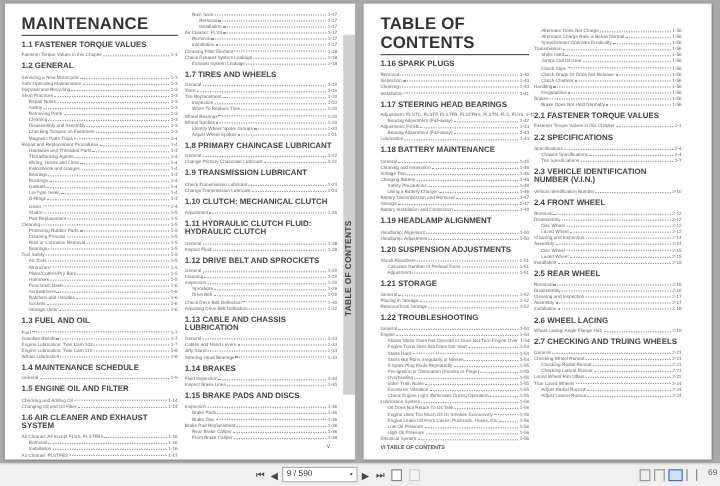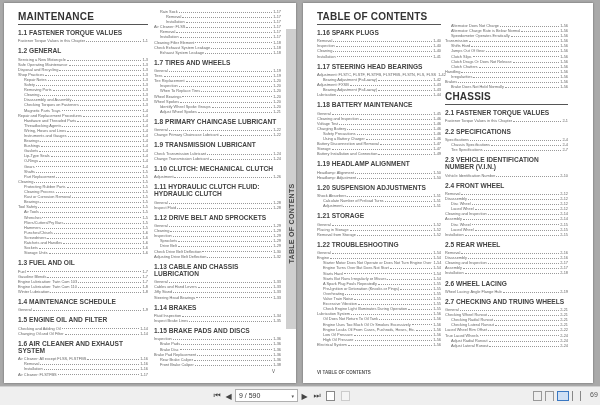--- a/index.html
+++ b/index.html
@@ -2,21 +2,21 @@
 <html><head>
 <meta charset="utf-8">
 <style>
   html,body{margin:0;padding:0;}
   body{width:600px;height:405px;background:#b8b8b8;font-family:"Liberation Sans",sans-serif;overflow:hidden;position:relative;}
   .viewer{position:absolute;left:0;top:0;width:600px;height:386px;background:#a9a9a9;}
   .page{position:absolute;top:3px;height:380px;background:#fff;box-shadow:0 0 2px rgba(0,0,0,.4);overflow:hidden;}
   .page.left{left:4px;width:292px;}
   .page.right{left:303px;width:290px;}
   .col{position:absolute;top:6px;}
-  .h-major{font-weight:bold;font-size:10px;color:#333;letter-spacing:.2px;padding-bottom:2px;border-bottom:1px solid #555;margin:2px 0 4px 0;}
+  .h-major{font-weight:bold;font-size:14px;color:#333;letter-spacing:.2px;padding-bottom:2px;border-bottom:1px solid #555;margin:2px 0 4px 0;}
   .h-sec{font-weight:bold;font-size:6.6px;color:#444;margin:4px 0 2px 0;line-height:1.1;}
   .entry{display:flex;font-size:3.9px;color:#666;line-height:5.1px;white-space:nowrap;}
   .entry .t{flex:0 0 auto;}
   .entry .d{flex:1 1 auto;border-bottom:.5px dotted #999;margin:0 1px 1.2px 1px;}
   .entry .p{flex:0 0 auto;}
   .entry.l1{padding-left:6px;}
   .entry.l2{padding-left:12px;}
   .side-tab{position:absolute;left:282px;top:26px;width:10px;height:300px;background:#cfcfcf;}
   .side-tab-label{position:absolute;left:282px;top:150px;width:10px;height:140px;display:flex;align-items:center;justify-content:center;}
   .side-tab-label span{transform:rotate(-90deg);white-space:nowrap;font-weight:bold;font-size:7px;color:#444;letter-spacing:.3px;}
@@ -835,21 +835,20 @@
         <div class="entry">
           <span class="t">Brakes</span>
           <span class="d"></span>
           <span class="p">1-56</span>
         </div>
         <div class="entry l1">
           <span class="t">Brake Does Not Hold Normally</span>
           <span class="d"></span>
           <span class="p">1-56</span>
         </div>
-        <div class="h-major">CHASSIS</div>
         <div class="h-sec">2.1 FASTENER TORQUE VALUES</div>
         <div class="entry">
           <span class="t">Fastener Torque Values in this Chapter</span>
           <span class="d"></span>
           <span class="p">2-1</span>
         </div>
         <div class="h-sec">2.2 SPECIFICATIONS</div>
         <div class="entry">
           <span class="t">Specifications</span>
           <span class="d"></span>

